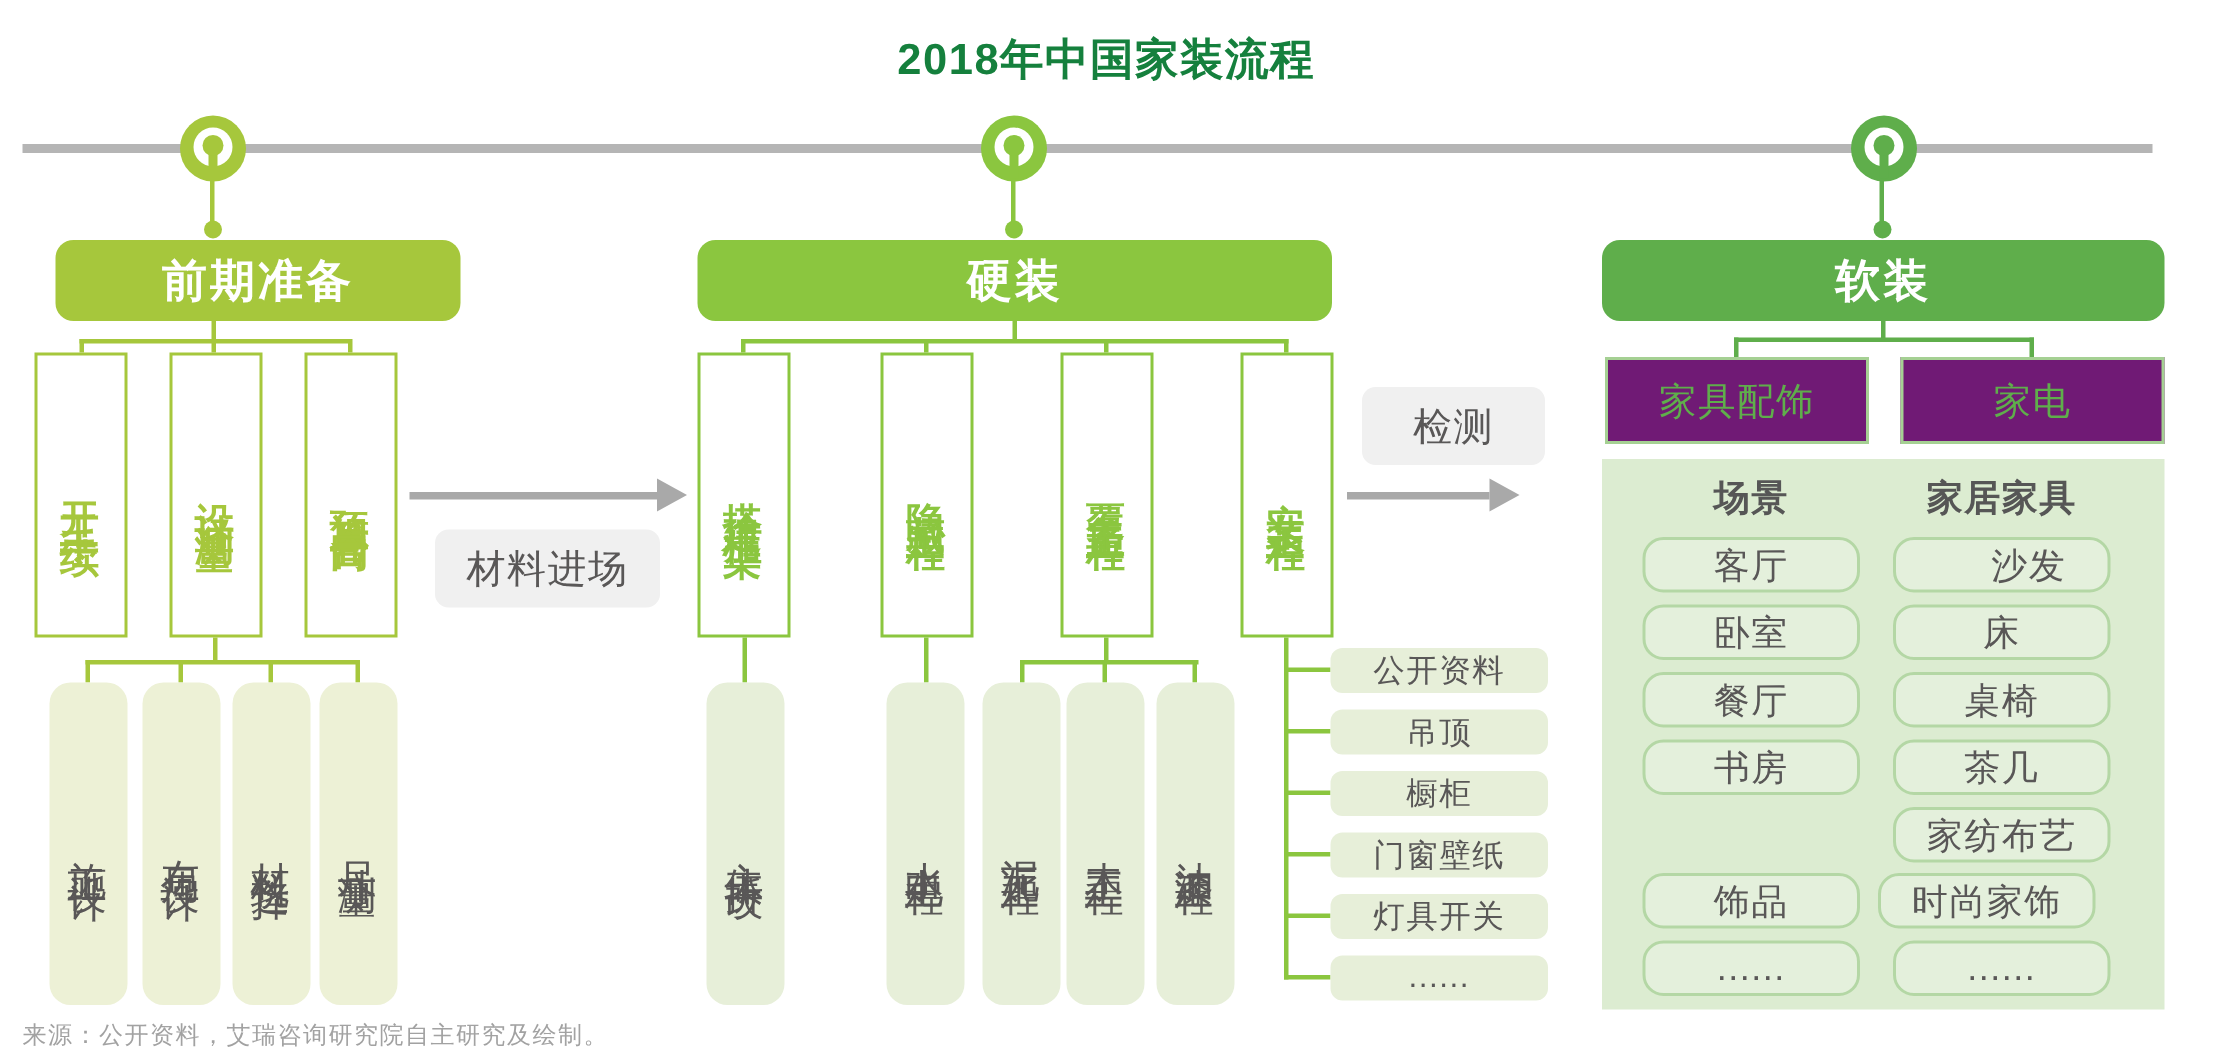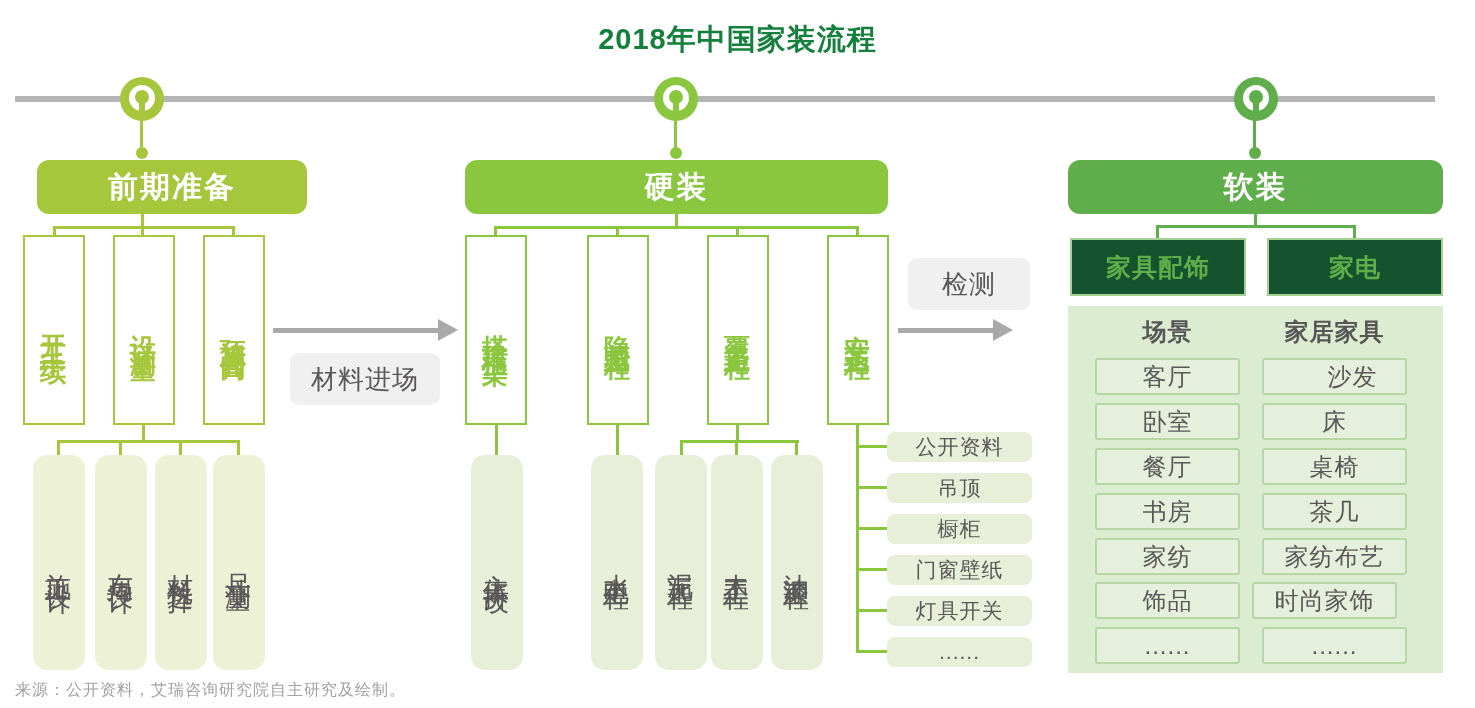--- a/index.html
+++ b/index.html
@@ -49,32 +49,32 @@
     color:#595757;font-size:21px;letter-spacing:1px;
   }
   .gbox{
     position:absolute;height:52px;border-radius:9px;background:#f0f0f0;
     display:flex;align-items:center;justify-content:center;
     color:#595757;font-size:26px;letter-spacing:1px;
   }
   .aline{position:absolute;height:5px;background:#a9a9a9;}
   .ahead{position:absolute;width:0;height:0;border-top:11px solid transparent;border-bottom:11px solid transparent;border-left:20px solid #a9a9a9;}
   .cat{
-    position:absolute;width:176px;height:58px;background:#14532d;border:2px solid #a5d093;
-    display:flex;align-items:center;justify-content:center;
-    color:var(--c);font-size:25px;font-weight:bold;letter-spacing:1px;
+    position:absolute;width:176px;height:58px;background:#701a75;border:2px solid #a5d093;
+    display:flex;align-items:center;justify-content:center;
+    color:var(--c);font-size:25px;font-weight:normal;letter-spacing:1px;
   }
   .panel{position:absolute;left:1068px;top:306px;width:375px;height:367px;background:#dcecd1;}
   .colhdr{
     position:absolute;width:145px;height:40px;top:312px;
     display:flex;align-items:center;justify-content:center;
     color:#565656;font-size:24px;font-weight:bold;letter-spacing:1px;
   }
   .item{
-    position:absolute;width:145px;height:37px;border-radius:3px;
+    position:absolute;width:145px;height:37px;border-radius:14px;
     background:#e4f0dc;border:2px solid #b4d7a5;
     display:flex;align-items:center;justify-content:center;
     color:#595757;font-size:24px;letter-spacing:1px;
   }
   .source{position:absolute;left:15px;top:680px;font-size:16px;color:#a2a2a2;letter-spacing:1px;}
 </style>
 </head>
 <body>
 
 <div id="page">
@@ -197,21 +197,20 @@
 
   <div class="panel"></div>
 
   <div class="colhdr" style="left:1095px;">场景</div>
   <div class="colhdr" style="left:1262px;">家居家具</div>
 
   <div class="item" style="left:1095px;top:358px;">客厅</div>
   <div class="item" style="left:1095px;top:403px;">卧室</div>
   <div class="item" style="left:1095px;top:448px;">餐厅</div>
   <div class="item" style="left:1095px;top:493px;">书房</div>
-  <div class="item" style="left:1095px;top:538px;">家纺</div>
   <div class="item" style="left:1095px;top:582px;">饰品</div>
   <div class="item" style="left:1095px;top:627px;">......</div>
 
   <div class="item" style="left:1262px;top:358px;padding-left:36px;">沙发</div>
   <div class="item" style="left:1262px;top:403px;">床</div>
   <div class="item" style="left:1262px;top:448px;">桌椅</div>
   <div class="item" style="left:1262px;top:493px;">茶几</div>
   <div class="item" style="left:1262px;top:538px;">家纺布艺</div>
   <div class="item" style="left:1252px;top:582px;">时尚家饰</div>
   <div class="item" style="left:1262px;top:627px;">......</div>

